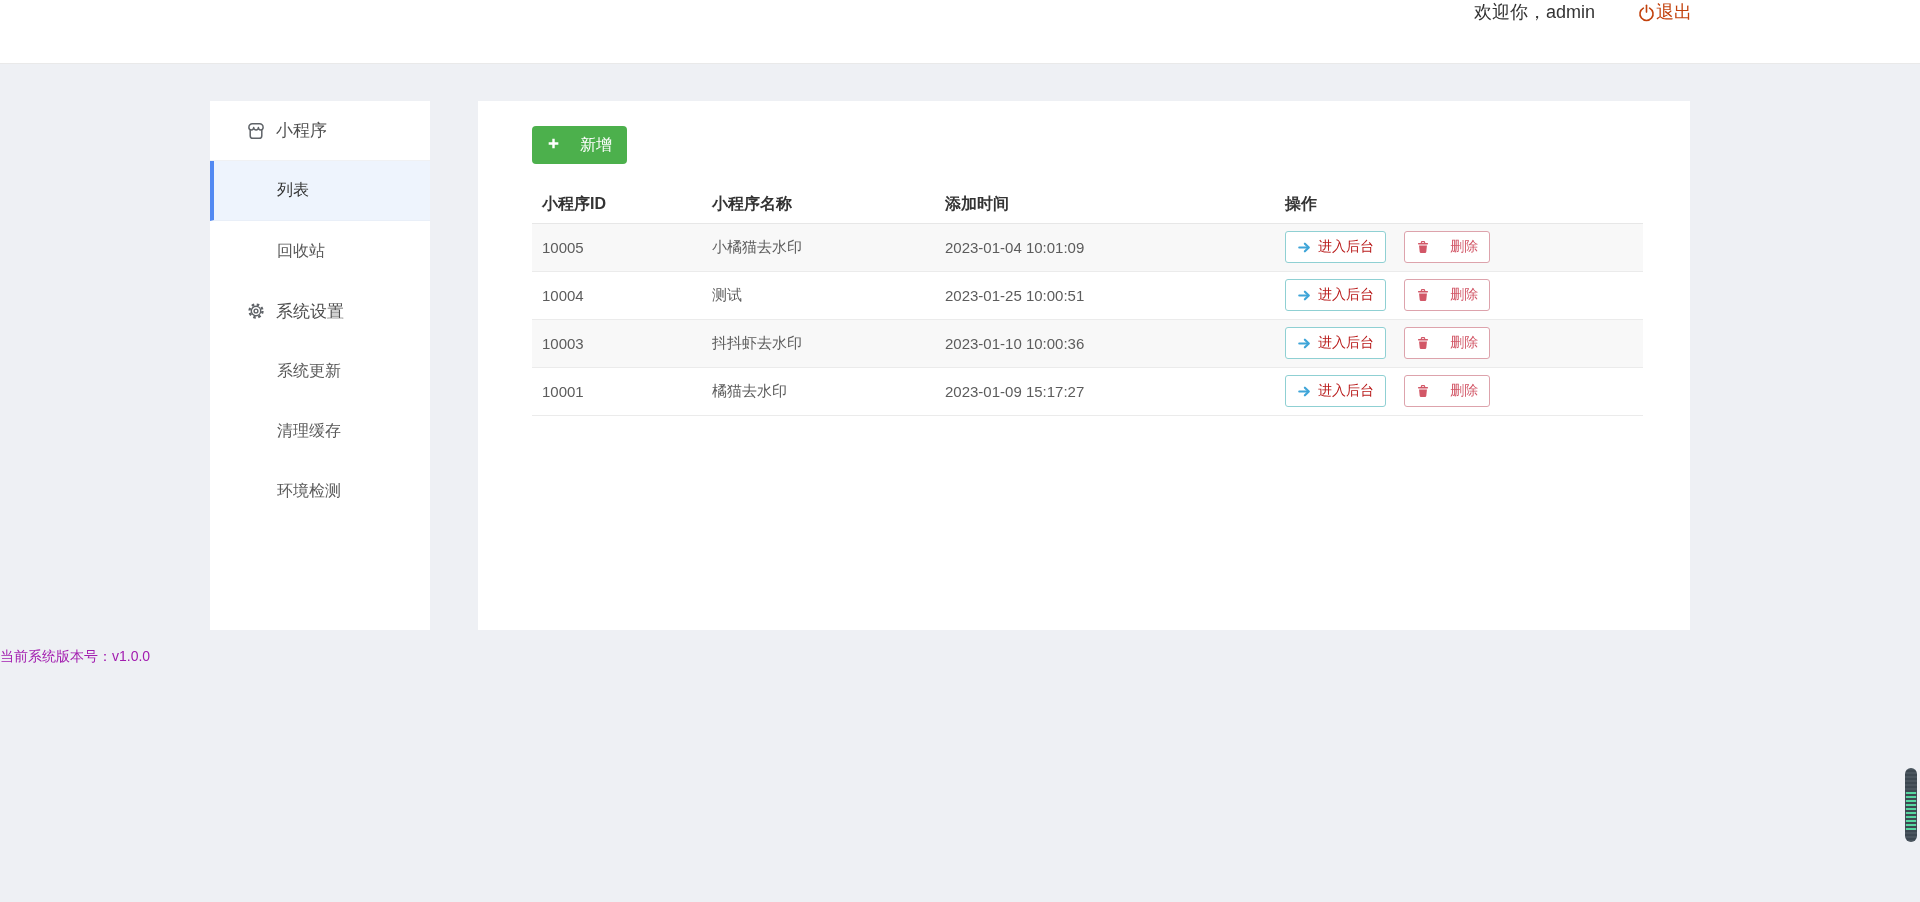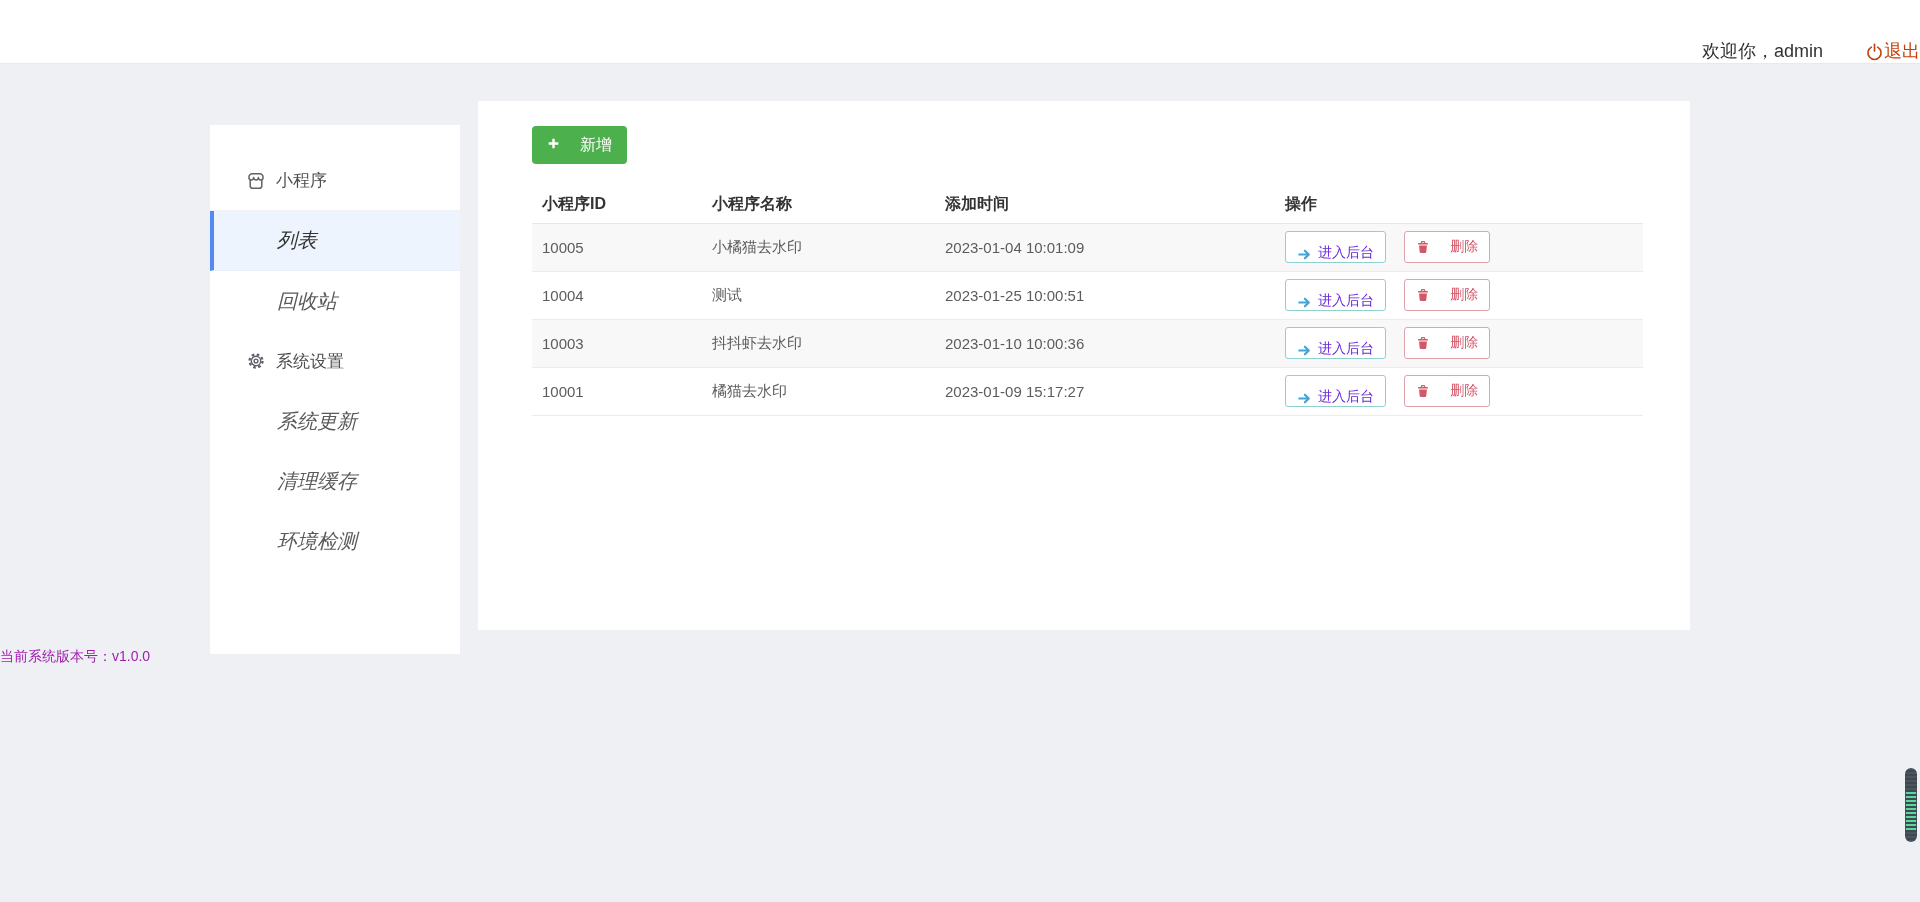--- a/index.html
+++ b/index.html
@@ -11,44 +11,45 @@
     color: #333;
     overflow: hidden;
   }
 
   
   .topbar {
     height: 64px;
     background: #ffffff;
     border-bottom: 1px solid #e9e9e9;
     display: flex;
-    align-items: flex-end;
+    align-items: flex-start;
     justify-content: flex-end;
+    padding-right: 228px;
   }
   .welcome { font-size: 18px; color: #333; margin-right: 42px; }
   .logout {
     display: flex; align-items: center; 
     font-size: 18px; color: #c2410c; cursor: pointer;
     background: none; border: none;
   }
   .logout svg { display: block; }
 
   
   .sidebar {
     position: absolute; left: 210px; top: 101px;
-    width: 250px; height: 529px;
-    background: #fff; padding-top: 26px; margin-top: 24px;
+    width: 220px; height: 529px;
+    background: #fff; 
   }
   .side-item {
     height: 60px; display: flex; align-items: center;
     padding-left: 36px; font-size: 17px; color: #4e4e4e;
     cursor: pointer;
   }
   .side-item .mi { width: 20px; height: 20px; margin-right: 10px; color: #5f6368; flex: 0 0 auto; }
-  .side-item.child { padding-left: 67px; font-size: 20px; color: #5a5a5a; font-style: italic; }
+  .side-item.child { padding-left: 67px; font-size: 16px; color: #5a5a5a; }
   .side-item.bordered { border-bottom: 1px solid #f0f1f3; }
   .side-item.active {
     background: #eef4fd;
     border-left: 4px solid #5289f2;
     padding-left: 63px;
     color: #333;
     border-bottom: 1px solid #e9eff8;
   }
 
   
@@ -91,21 +92,21 @@
   }
   .app-table tbody tr:nth-child(odd) { background: #f8f8f8; }
 
   .btn-enter, .btn-del {
     display: inline-flex; align-items: center; gap: 6px;
     height: 32px; padding: 0 11px;
     background: #fff; border-radius: 3px;
     font-size: 14px; cursor: pointer;
     font-family: inherit; vertical-align: middle;
   }
-  .btn-enter { border: 1px solid #8fd0d3; color: #6d28d9; align-items: flex-end; }
+  .btn-enter { border: 1px solid #8fd0d3; color: #b91c1c; }
   .btn-enter .arrow { color: #3fa5d8; display: flex; }
   .btn-del { border: 1px solid #dda3ac; color: #d25767; margin-left: 14px; gap: 20px; }
   .btn-del .trash { color: #d25767; display: flex; }
 
   .total-row {
     width: 1111px; margin-top: 40px;
     text-align: right; padding-right: 30px;
     font-size: 17px; color: #333;
   }
 

